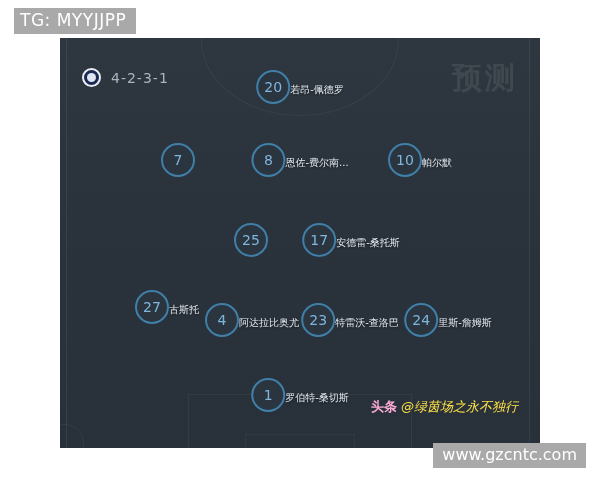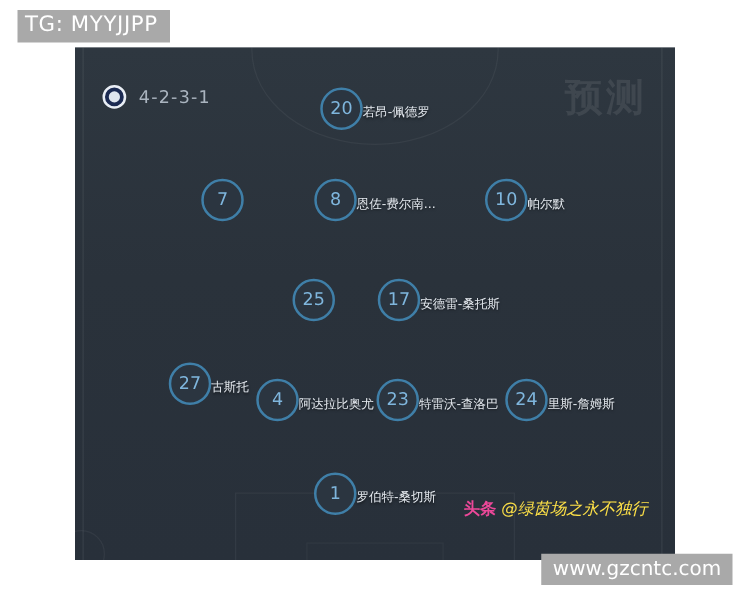--- a/index.html
+++ b/index.html
@@ -163,21 +163,21 @@
     position: absolute;
     right: 22px;
     bottom: 32px;
     z-index: 25;
     display: flex;
     align-items: baseline;
     gap: 4px;
     white-space: nowrap;
   }
   .attribution .source {
-    color: #ec4899;
+    color: #f9a8d4;
     font-size: 13px;
     font-weight: bold;
   }
   .attribution .handle {
     color: #fde047;
     font-size: 13px;
     font-style: italic;
   }
 
   

